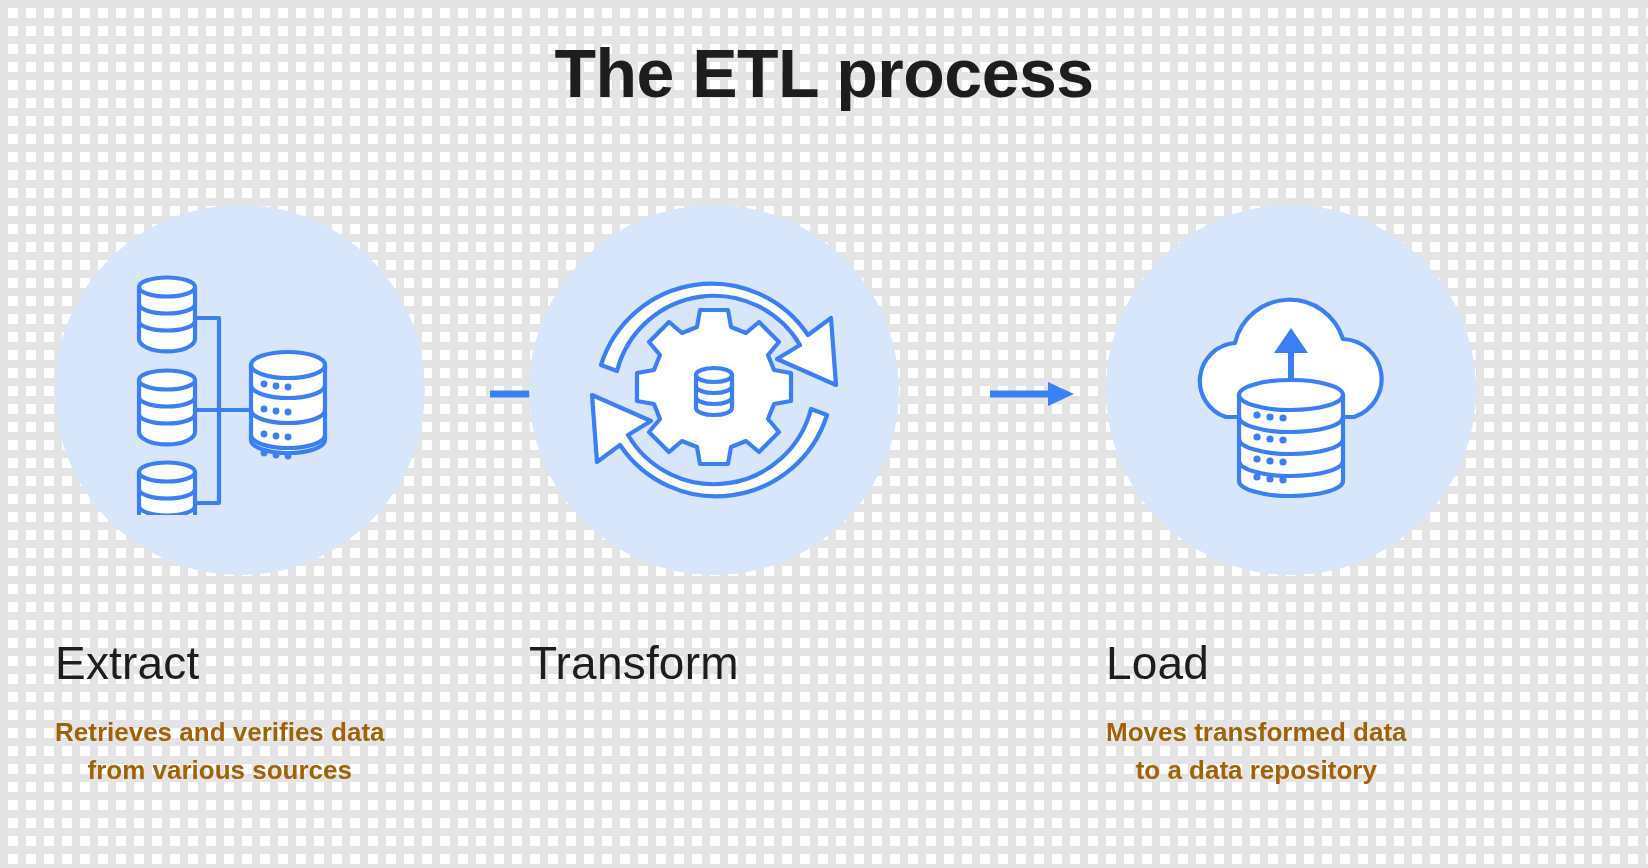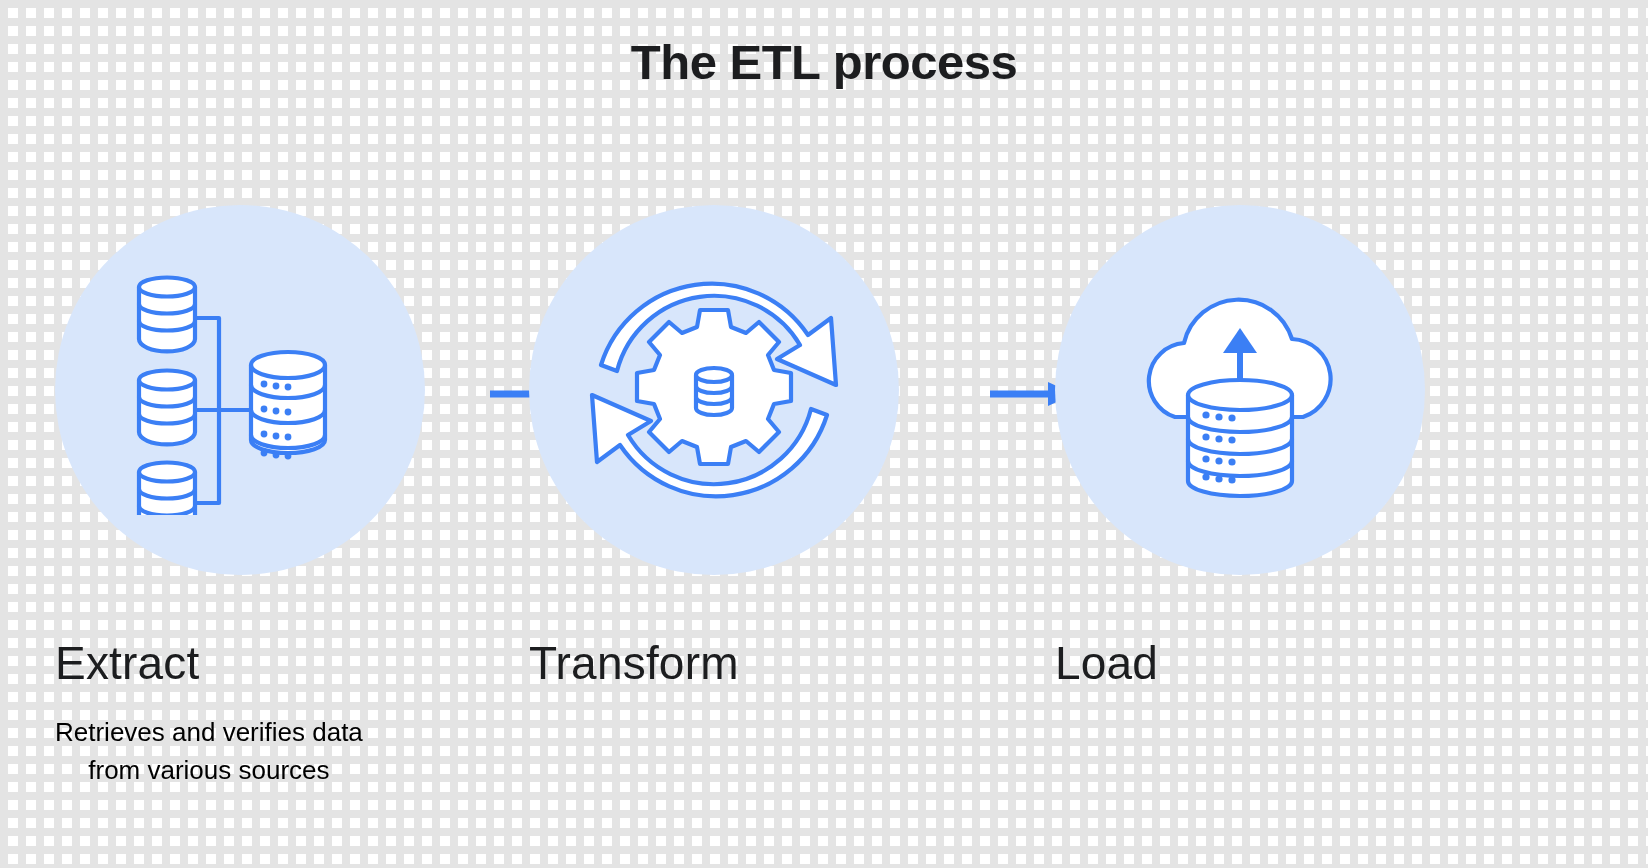--- a/index.html
+++ b/index.html
@@ -42,39 +42,39 @@
     background-position-y: 53px;
   }
 
   
   #page-title {
     position: absolute;
     top: 34px;
     left: 0;
     width: 100%;
     text-align: center;
-    font-size: 49px;
+    font-size: 68px;
     font-weight: 700;
     letter-spacing: -0.5px;
     color: #1c1d1f;
     font-family: "Liberation Sans", sans-serif;
   }
 
   
   .stage {
     position: absolute;
     top: 205px;
     width: 460px;
     display: flex;
     flex-direction: column;
     align-items: flex-start;
   }
   #stage-extract   { left: 55px;   }
   #stage-transform { left: 529px;  }
-  #stage-load      { left: 1055px; }
+  #stage-load      { left: 1106px; }
 
   .icon-circle {
     width: 370px;
     height: 370px;
     border-radius: 50%;
     background: #d8e6fb;
     display: flex;
     align-items: center;
     justify-content: center;
     flex: none;
@@ -86,22 +86,22 @@
     font-size: 46px;
     font-weight: 400;
     color: #1c1d1f;
     letter-spacing: 0.2px;
     line-height: 1;
     text-align: center;
   }
   .stage-desc {
     margin-top: 28px;
     font-size: 26px;
-    font-weight: 400;
-    color: #000000;
+    font-weight: 700;
+    color: #a16207;
     line-height: 1.45;
     text-align: center;
     white-space: pre-line;
   }
 
   
   .connector {
     position: absolute;
     top: 378px;
     width: 90px;
@@ -247,15 +247,17 @@
               <circle cx="114" cy="196" r="3.6"></circle>
               <circle cx="127" cy="197" r="3.6"></circle>
             <circle cx="101" cy="212" r="3.6"></circle>
               <circle cx="114" cy="214" r="3.6"></circle>
               <circle cx="127" cy="215" r="3.6"></circle>
           </g>
         </svg>
       </span>
     </div>
     <div class="stage-title">Load</div>
+    <div class="stage-desc">Moves transformed data
+to a data repository</div>
   </div>
 
 </div>
 
 </body></html>

